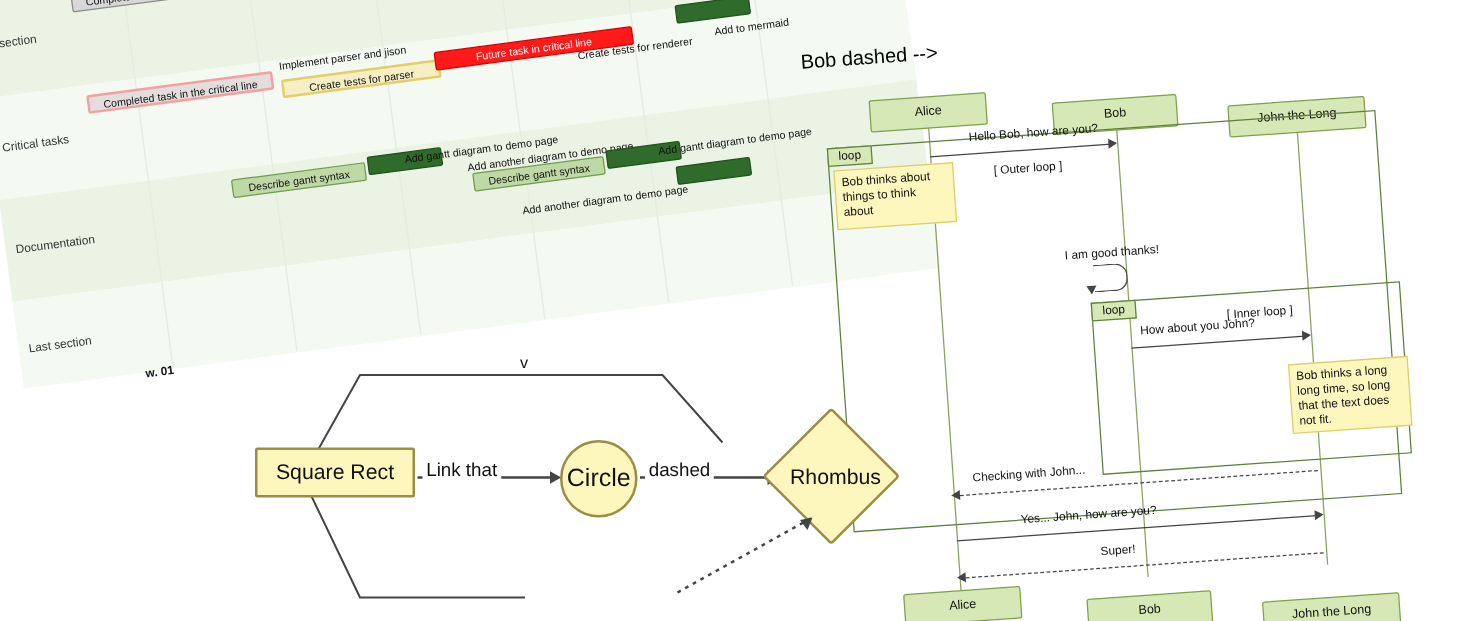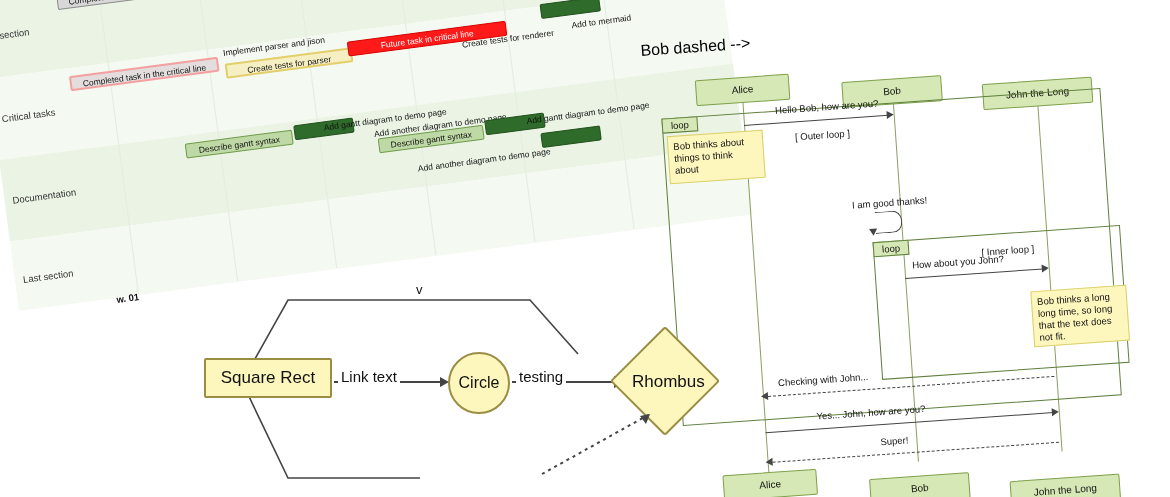--- a/index.html
+++ b/index.html
@@ -208,29 +208,29 @@
     </svg>
 
     <div class="flabel" style="left:236px;top:0px;font-size:13px;">v</div>
 
     <div class="node sq" style="left:24px;top:76px;width:128px;height:40px;">
       <span>Square Rect</span>
     </div>
 
     <div class="fline" style="left:154px;top:99px;width:110px;"></div>
     <div class="fhead" style="left:260px;top:95px;"></div>
-    <div class="flabel" style="left:158px;top:86px;background:#fff;padding:0 3px;">Link text</div>
-
-    <div class="node circle" style="left:268px;top:70px;width:62px;height:62px;font-size:16px;text-align:center;">
+    <div class="flabel" style="left:158px;top:86px;background:#fff;padding:0 3px;">Link that</div>
+
+    <div class="node circle" style="left:268px;top:70px;width:62px;height:62px;font-size:20px;text-align:center;">
       <span>Circle</span>
     </div>
 
     <div class="fline" style="left:332px;top:99px;width:108px;height:2.4px;"></div>
     <div class="fhead" style="left:434px;top:94px;border-left-width:12px;border-top-width:6px;border-bottom-width:6px;"></div>
-    <div class="flabel" style="left:336px;top:86px;background:#fff;padding:0 3px;">testing</div>
+    <div class="flabel" style="left:336px;top:86px;background:#fff;padding:0 3px;">dashed</div>
 
     <div class="node rhombus" style="left:446px;top:60px;"></div>
     <div class="rhombus-label" style="left:452px;top:90px;width:68px;text-align:center;">Rhombus</div>
 
     <div class="node round" style="left:240px;top:176px;width:120px;height:38px;">
       <span>Round Rect</span>
     </div>
 
     <svg class="poly" width="580" height="215" viewBox="0 0 580 215">
       <line x1="362" y1="192" x2="470" y2="132" stroke="#444" stroke-width="2" stroke-dasharray="3,4"></line>

